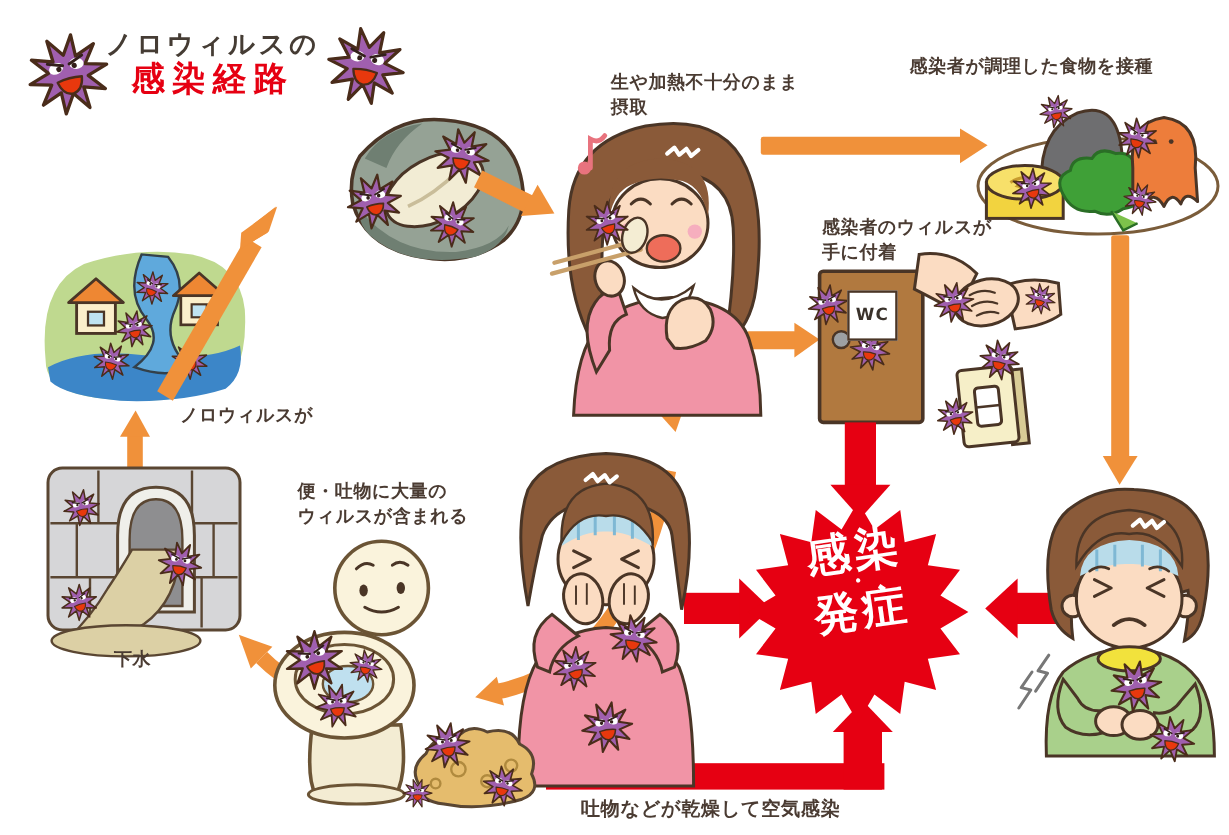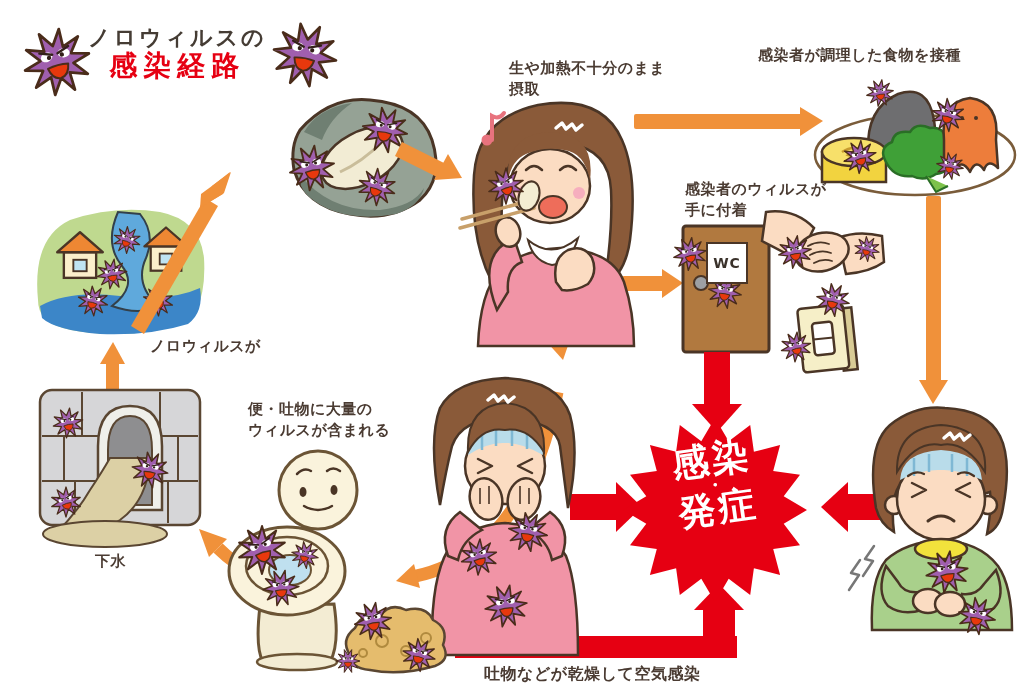--- a/index.html
+++ b/index.html
@@ -290,21 +290,21 @@
   <div class="title1">ノロウィルスの</div>
   <div class="title2">感染経路</div>
 </div>
 
 <div class="lbl" style="left:481px;top:58px;margin-left:28px;">生や加熱不十分のまま
 摂取</div>
 <div class="lbl" style="left:758px;top:45px;">感染者が調理した食物を接種</div>
 <div class="lbl" style="left:685px;top:179px;">感染者のウィルスが
 手に付着</div>
 <div class="lbl" style="left:150px;top:336px;">ノロウィルスが</div>
-<div class="lbl" style="left:95px;top:551px;">下水</div>
+<div class="lbl" style="left:95px;top:539px;">下水</div>
 <div class="lbl" style="left:248px;top:399px;">便・吐物に大量の
 ウィルスが含まれる</div>
 <div class="lbl" style="left:484px;top:663px;font-size:16px;">吐物などが乾燥して空気感染</div>
 
 <div class="wc-sign">WC</div>
 
 <div class="burst-label">
   <span class="burst-line">感染</span>
   <span class="burst-dot">・</span>
   <span class="burst-line">発症</span>

